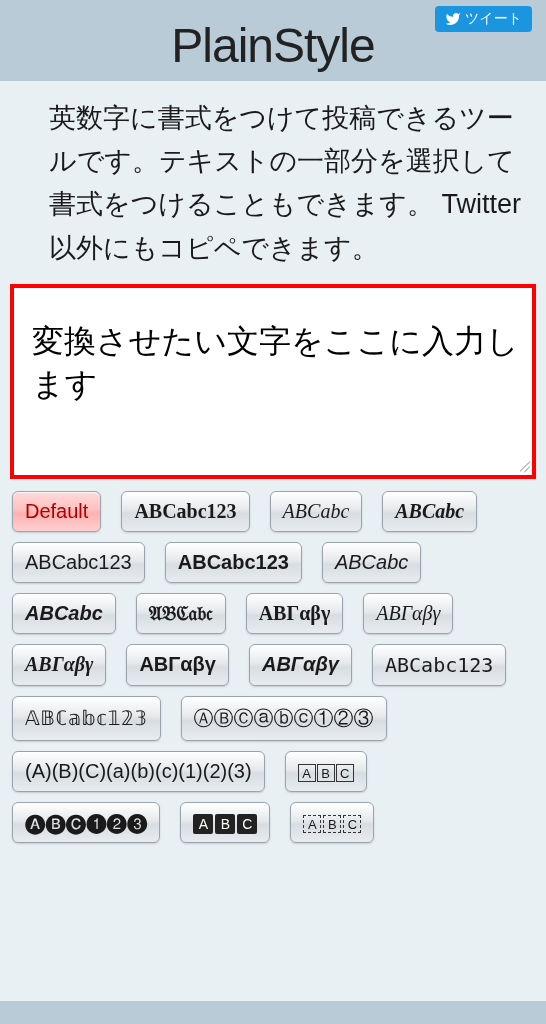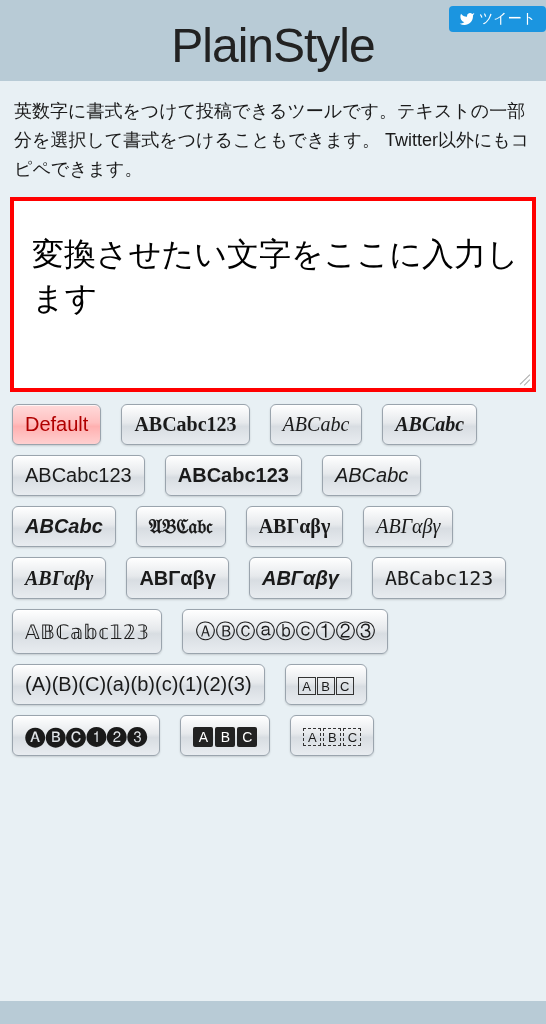--- a/index.html
+++ b/index.html
@@ -6,21 +6,21 @@
     body {
       width: 546px;
       height: 1024px;
       background: #b8cbd6;
       font-family: -apple-system, BlinkMacSystemFont, "Helvetica Neue", sans-serif;
       overflow: hidden;
     }
     .tweet-btn {
       position: absolute;
       top: 6px;
-      right: 0;
+      right: 14px;
       background: #1b95e0;
       color: #fff;
       border-radius: 4px;
       padding: 4px 10px;
       display: flex;
       align-items: center;
       gap: 4px;
       font-size: 14px;
       font-weight: 500;
       cursor: pointer;
@@ -35,24 +35,25 @@
       font-weight: 400;
       color: #222;
       letter-spacing: -1px;
     }
     .content {
       background: #e8f0f4;
       padding: 12px 6px 20px 6px;
       min-height: 920px;
     }
     .description {
-      font-size: 18px;
+      font-size: 27px;
       line-height: 1.6;
       color: #1a1a1a;
       padding: 4px 8px 14px 8px;
+      margin-left: 35px;
     }
     .input-area {
       border: 4px solid #ff0000;
       background: #fff;
       margin: 0 4px 12px 4px;
       padding: 32px 12px 28px 18px;
       position: relative;
       min-height: 195px;
     }
     .input-placeholder {
@@ -98,21 +99,21 @@
     .style-btn.default {
       background: linear-gradient(to bottom, #ffdada 0%, #ffc0c0 45%, #ffb0b0 55%, #ffd0d0 100%);
       color: #b00000;
     }
     .serif { font-family: Georgia, "Times New Roman", serif; }
     .italic { font-style: italic; }
     .bold { font-weight: 700; }
     .sans { font-family: Arial, Helvetica, sans-serif; }
     .script { font-family: "Brush Script MT", "Segoe Script", cursive; }
     .fraktur { font-family: "UnifrakturMaguntia", "Old English Text MT", serif; font-weight:700;}
-    .dbl { font-family: Liberation Serif, serif; letter-spacing: 0.5px; }
+    .dbl { font-family: Liberation Mono, monospace; letter-spacing: 0.5px; }
     .negsq { display:inline-flex; gap:2px; }
     .negsq span { display:inline-block; width:20px; height:20px; background:#222; color:#fff; text-align:center; line-height:20px; font-size:14px; border-radius:2px;}
     .sq { display:inline-flex; gap:1px; }
     .sq span { display:inline-block; width:18px; height:18px; border:1px solid #333; text-align:center; line-height:18px; font-size:13px; }
     .dsq { display:inline-flex; gap:2px; }
     .dsq span { display:inline-block; width:18px; height:18px; border:1px dashed #333; text-align:center; line-height:18px; font-size:13px; }
   </style>
 </head>
 <body>
 

